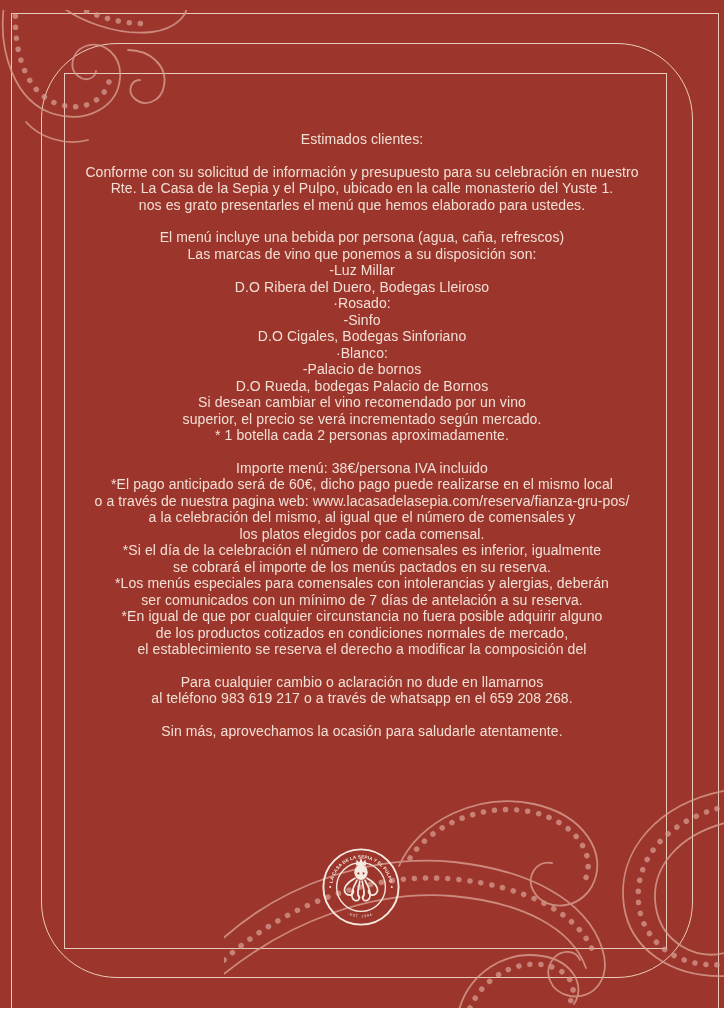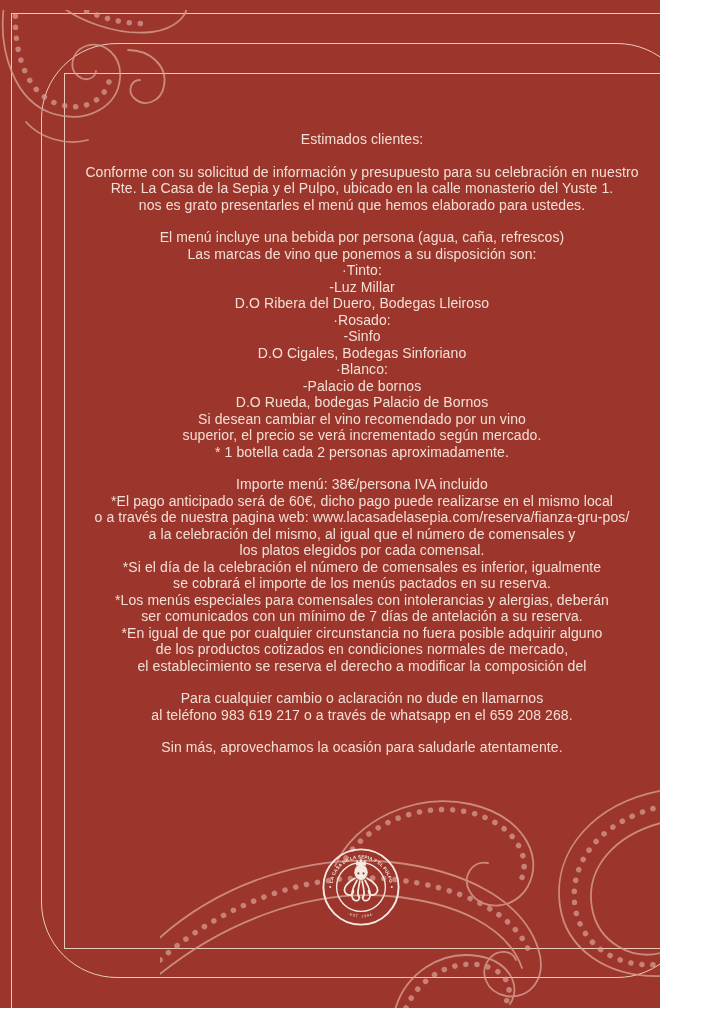--- a/index.html
+++ b/index.html
@@ -4,21 +4,21 @@
 <style>
   :root{
     --bg:#9C362C;
     --text:#F2DFD5;
     --frame:#EACBBB;
     --decor:#D99E92;
     --strip:#FFFFFF;
   }
   html,body{margin:0;padding:0;background:#fff;}
   .canvas{
-    position:relative;width:660px;height:1024px;overflow:hidden;
+    position:relative;width:724px;height:1024px;overflow:hidden;
     background:var(--bg);
     font-family:"Liberation Sans", sans-serif;
   }
   
   .frame{position:absolute;border:1px solid var(--frame);pointer-events:none;}
   .frame-outer{left:11px;top:13px;width:706px;height:1004px;}
   .frame-rounded{left:41px;top:43px;width:650px;height:933px;border-radius:76px;}
   .frame-inner{left:64px;top:73px;width:601px;height:874px;}
   
   .decor{position:absolute;color:var(--decor);opacity:.8;}
@@ -82,21 +82,20 @@
         <div class="line">Estimados clientes:</div>
       </div>
       <div class="para">
         <div class="line">Conforme con su solicitud de información y presupuesto para su celebración en nuestro</div>
         <div class="line">Rte. La Casa de la Sepia y el Pulpo, ubicado en la calle monasterio del Yuste 1.</div>
         <div class="line">nos es grato presentarles el menú que hemos elaborado para ustedes.</div>
       </div>
       <div class="para">
         <div class="line">El menú incluye una bebida por persona (agua, caña, refrescos)</div>
         <div class="line">Las marcas de vino que ponemos a su disposición son:</div>
-        <div class="line">·Tinto:</div>
         <div class="line">-Luz Millar</div>
         <div class="line">D.O Ribera del Duero, Bodegas Lleiroso</div>
         <div class="line">·Rosado:</div>
         <div class="line">-Sinfo</div>
         <div class="line">D.O Cigales, Bodegas Sinforiano</div>
         <div class="line">·Blanco:</div>
         <div class="line">-Palacio de bornos</div>
         <div class="line">D.O Rueda, bodegas Palacio de Bornos</div>
         <div class="line">Si desean cambiar el vino recomendado por un vino</div>
         <div class="line">superior, el precio se verá incrementado según mercado.</div>

